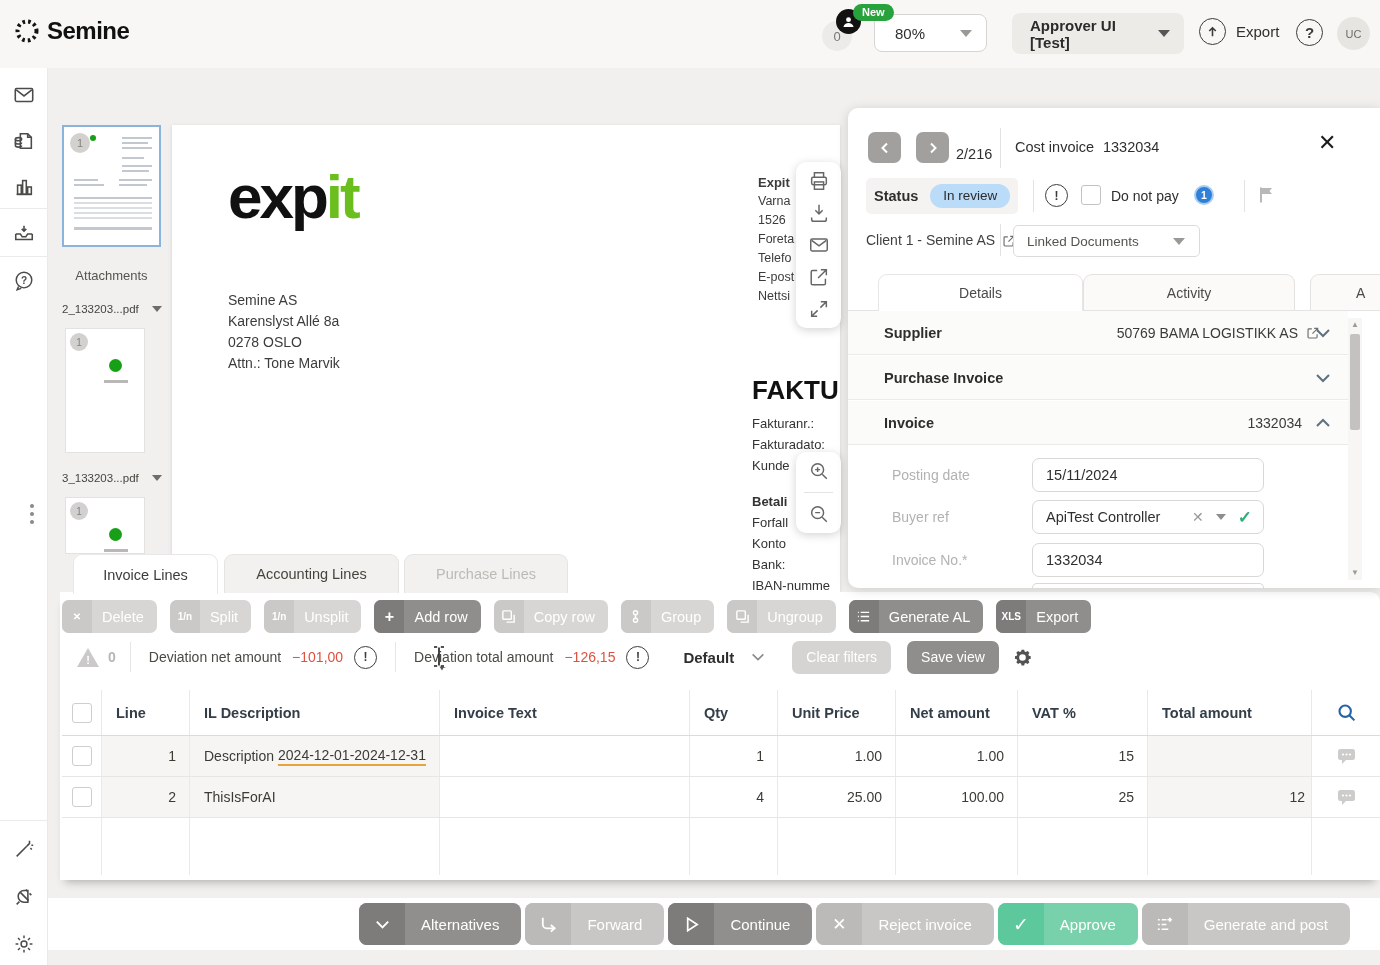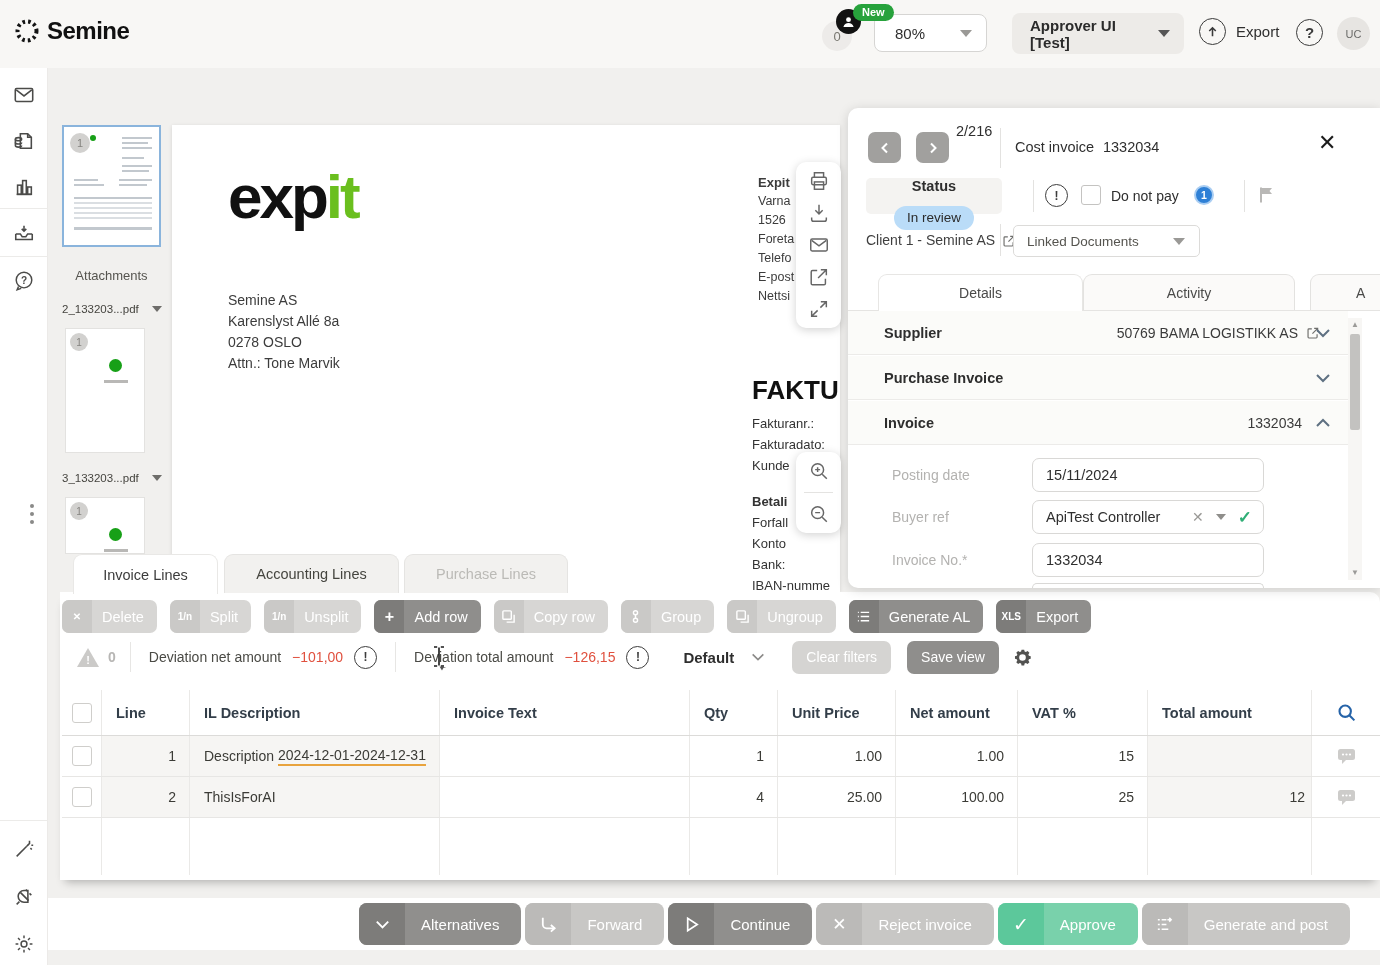--- a/index.html
+++ b/index.html
@@ -60,25 +60,25 @@
   .doc-pay { position:absolute; left:580px; top:366px; font-size:13px; line-height:21px; color:#333; white-space:nowrap; }
   .doc-pay div:first-child { font-weight:bold; }
 
   .ftoolbar { position:absolute; left:796px; width:45px; background:#fff; border-radius:10px; box-shadow:0 2px 10px rgba(0,0,0,.18); z-index:10; display:flex; flex-direction:column; align-items:center; padding:8px 0; gap:10px; }
   .ftoolbar .fic { width:22px; height:22px; color:#666; cursor:pointer; }
   .fsep { width:29px; height:1px; background:#e4e3e1; }
 
   
   .rpanel { position:absolute; left:848px; top:108px; width:532px; height:480px; background:#fff; border-radius:10px 0 0 10px; box-shadow:0 2px 12px rgba(0,0,0,.15); z-index:20; }
   .nav-btn { position:absolute; top:24px; width:33px; height:31px; background:#a1a09e; border-radius:7px; color:#fff; display:flex; align-items:center; justify-content:center; cursor:pointer; }
-  .pager { position:absolute; left:108px; top:15px; font-size:14.5px; color:#2f2f2f; }
+  .pager { position:absolute; left:108px; top:38px; font-size:14.5px; color:#2f2f2f; }
   .vsep { position:absolute; width:1px; background:#e3e2e0; }
   .doc-title { position:absolute; left:167px; top:31px; font-size:14.5px; color:#2f2f2f; display:flex; gap:9px; }
   .close-x { position:absolute; left:470px; top:24px; font-size:22px; color:#1b1b1b; cursor:pointer; line-height:1; }
-  .status-wrap { position:absolute; left:18px; top:70px; height:36px; background:#f4f3f1; border-radius:5px; display:flex; align-items:center; padding:0 28px; gap:12px;flex-direction:column; }
+  .status-wrap { position:absolute; left:18px; top:70px; height:36px; background:#f4f3f1; border-radius:5px; display:flex; align-items:center; padding:0 8px; gap:12px; }
   .status-lbl { font-weight:bold; font-size:14.5px; color:#2e2e2e; }
   .status-pill { background:#badcf8; border-radius:13px; padding:4px 13px 5px; font-size:13.5px; color:#2b2b2b; }
   .excl-circle { width:23px; height:23px; border-radius:50%; border:1.7px solid #3d3d3d; color:#3d3d3d; font-size:12px; font-weight:bold; display:flex; align-items:center; justify-content:center; }
   .cbx { width:20px; height:20px; background:#fff; border:1.5px solid #c4c3c1; border-radius:3px; }
   .dnp-lbl { font-size:14px; color:#2e2e2e; }
   .count-badge { width:20px; height:20px; border-radius:50%; background:#2f80d6; border:2px solid #a9cdf2; color:#fff; font-size:10.5px; font-weight:bold; display:flex; align-items:center; justify-content:center; }
   .flag-icon { color:#b9b8b6; }
   .client-row { position:absolute; left:18px; top:124px; font-size:14px; color:#3f3f3f; display:flex; align-items:flex-end; gap:7px; }
   .linked-dd { position:absolute; left:165px; top:117px; width:187px; height:32px; border:1px solid #dcdbd9; border-radius:5px; display:flex; align-items:center; background:#fff; cursor:pointer; }
   .linked-dd .val { margin-left:13px; font-size:13.5px; color:#55544f; }

